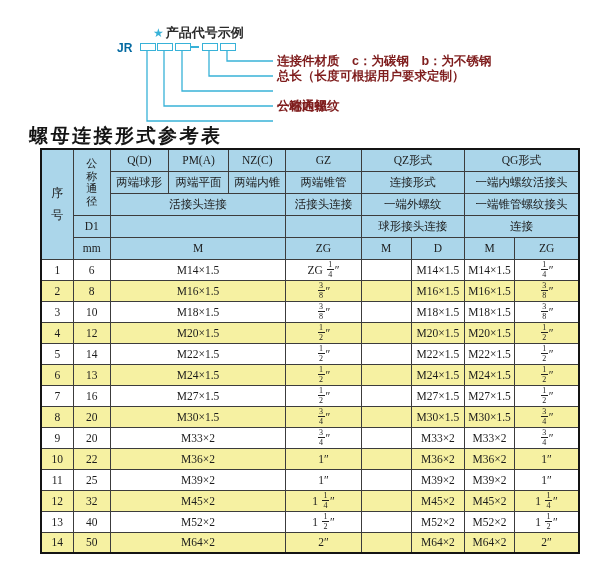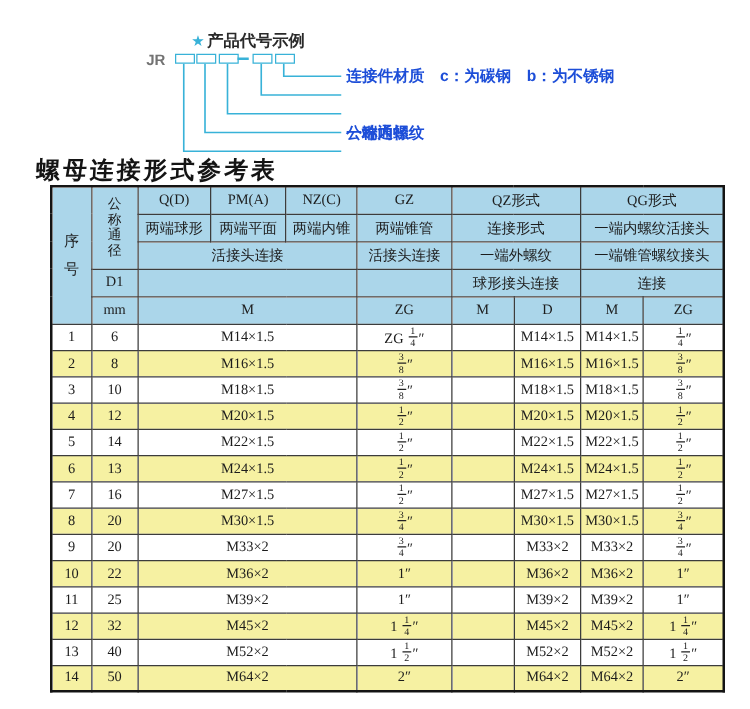--- a/index.html
+++ b/index.html
@@ -19,35 +19,35 @@
   .diagram{position:absolute;left:0;top:0;width:600px;height:148px;}
   .diagram-heading{
     position:absolute;left:117px;top:24px;
     font-family:"Liberation Sans","DejaVu Sans",sans-serif;
     font-size:13px;font-weight:700;color:#2a2a2a;white-space:nowrap;margin-left:36px;
   }
   .diagram-heading .star{color:var(--accent-cyan);margin-right:2px;font-size:12px;}
   .code-prefix{
     position:absolute;left:117px;top:41px;
     font-family:"Liberation Sans","DejaVu Sans",sans-serif;
-    font-size:12px;font-weight:700;color:#737373;
+    font-size:12px;font-weight:700;color:#0369a1;
   }
   .code-box{
     position:absolute;top:43px;width:14px;height:6px;
     border:1.5px solid var(--accent-cyan);background:#fff;
   }
   .code-dash{
     position:absolute;top:46px;left:190px;width:9px;height:2px;
     background:var(--accent-cyan);
   }
   .diagram-lines{position:absolute;left:0;top:0;width:600px;height:148px;}
   .diagram-label{
     position:absolute;left:277px;height:14px;white-space:nowrap;
     font-family:"Liberation Sans","DejaVu Sans",sans-serif;
-    font-size:12.5px;font-weight:600;color:#1d4ed8;line-height:14px;
+    font-size:12.5px;font-weight:600;color:#7f1d1d;line-height:14px;
   }
   
   .table-title{
     position:absolute;left:29px;top:123px;
     font-size:19px;font-weight:700;letter-spacing:2.5px;color:#141414;
     font-family:"DejaVu Serif","Liberation Serif",serif;
     transform:skewX(-3deg);
   }
   
   table.ref{
@@ -95,20 +95,21 @@
   <div class="code-prefix">JR</div>
 
   <div class="code-box" style="left:140px"></div>
   <div class="code-box" style="left:157px"></div>
   <div class="code-box" style="left:175px"></div>
   <div class="code-dash"></div>
   <div class="code-box" style="left:202px"></div>
   <div class="code-box" style="left:220px"></div>
 
   <div class="diagram-label" style="top:54px">连接件材质　c：为碳钢　b：为不锈钢</div>
+  <div class="diagram-label" style="top:69px">总长（长度可根据用户要求定制）</div>
   <div class="diagram-label" style="top:99px">公称通径</div>
   <div class="diagram-label" style="top:99px">一端内螺纹</div>
 </div>
 
 <div class="table-title">螺母连接形式参考表</div>
 
 <table class="ref">
   <colgroup>
     <col style="width:32px">
       <col style="width:37px">

